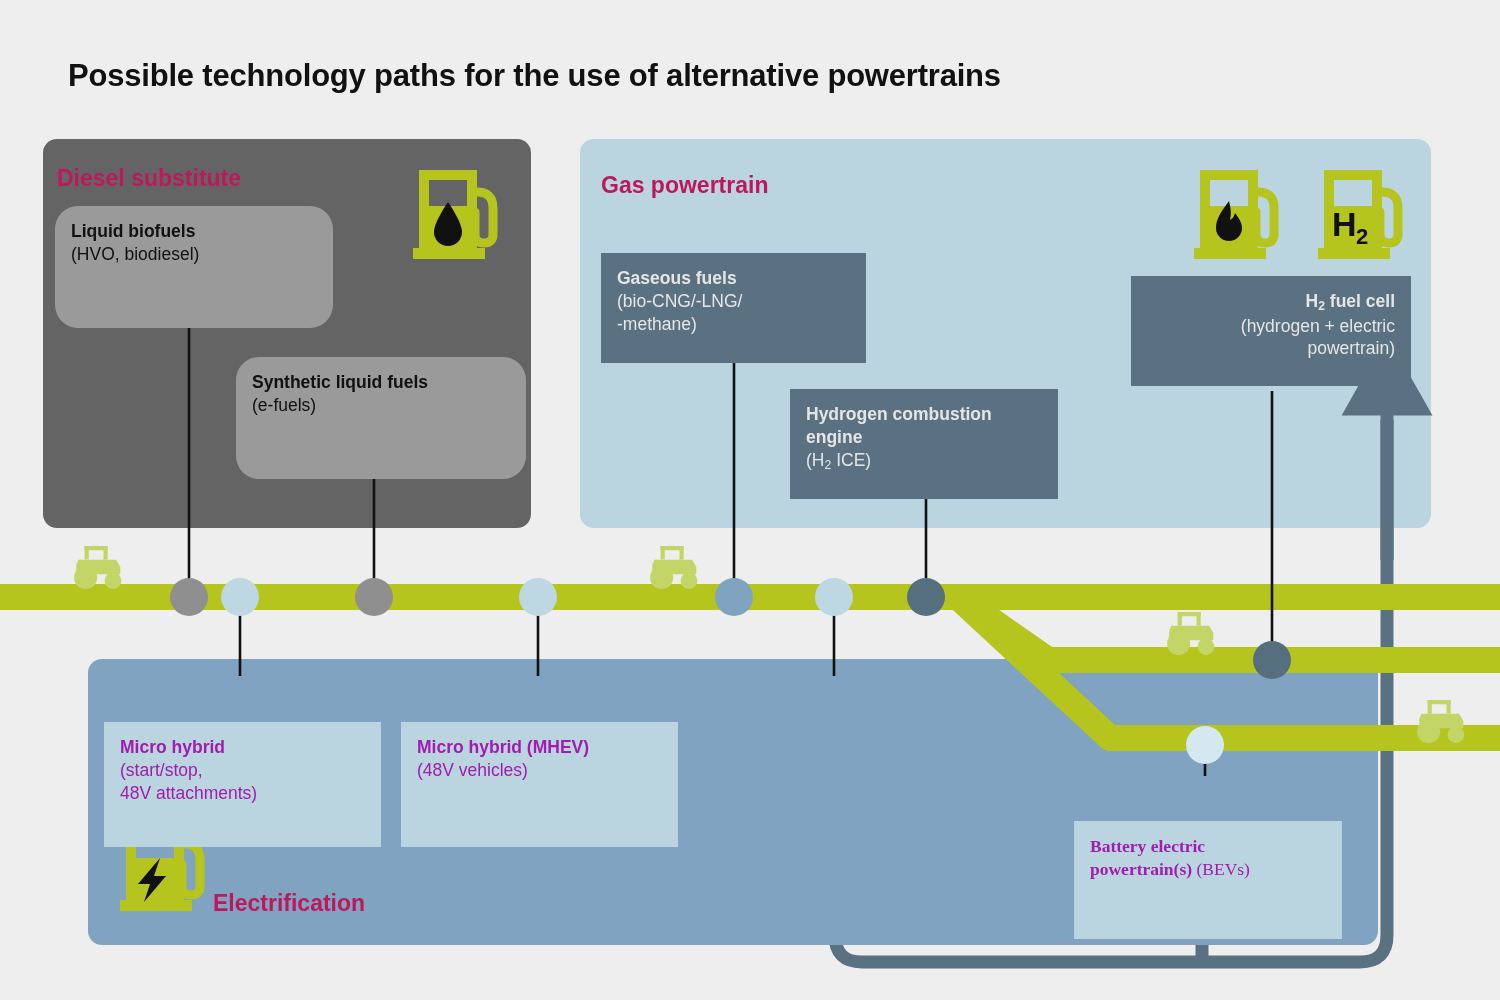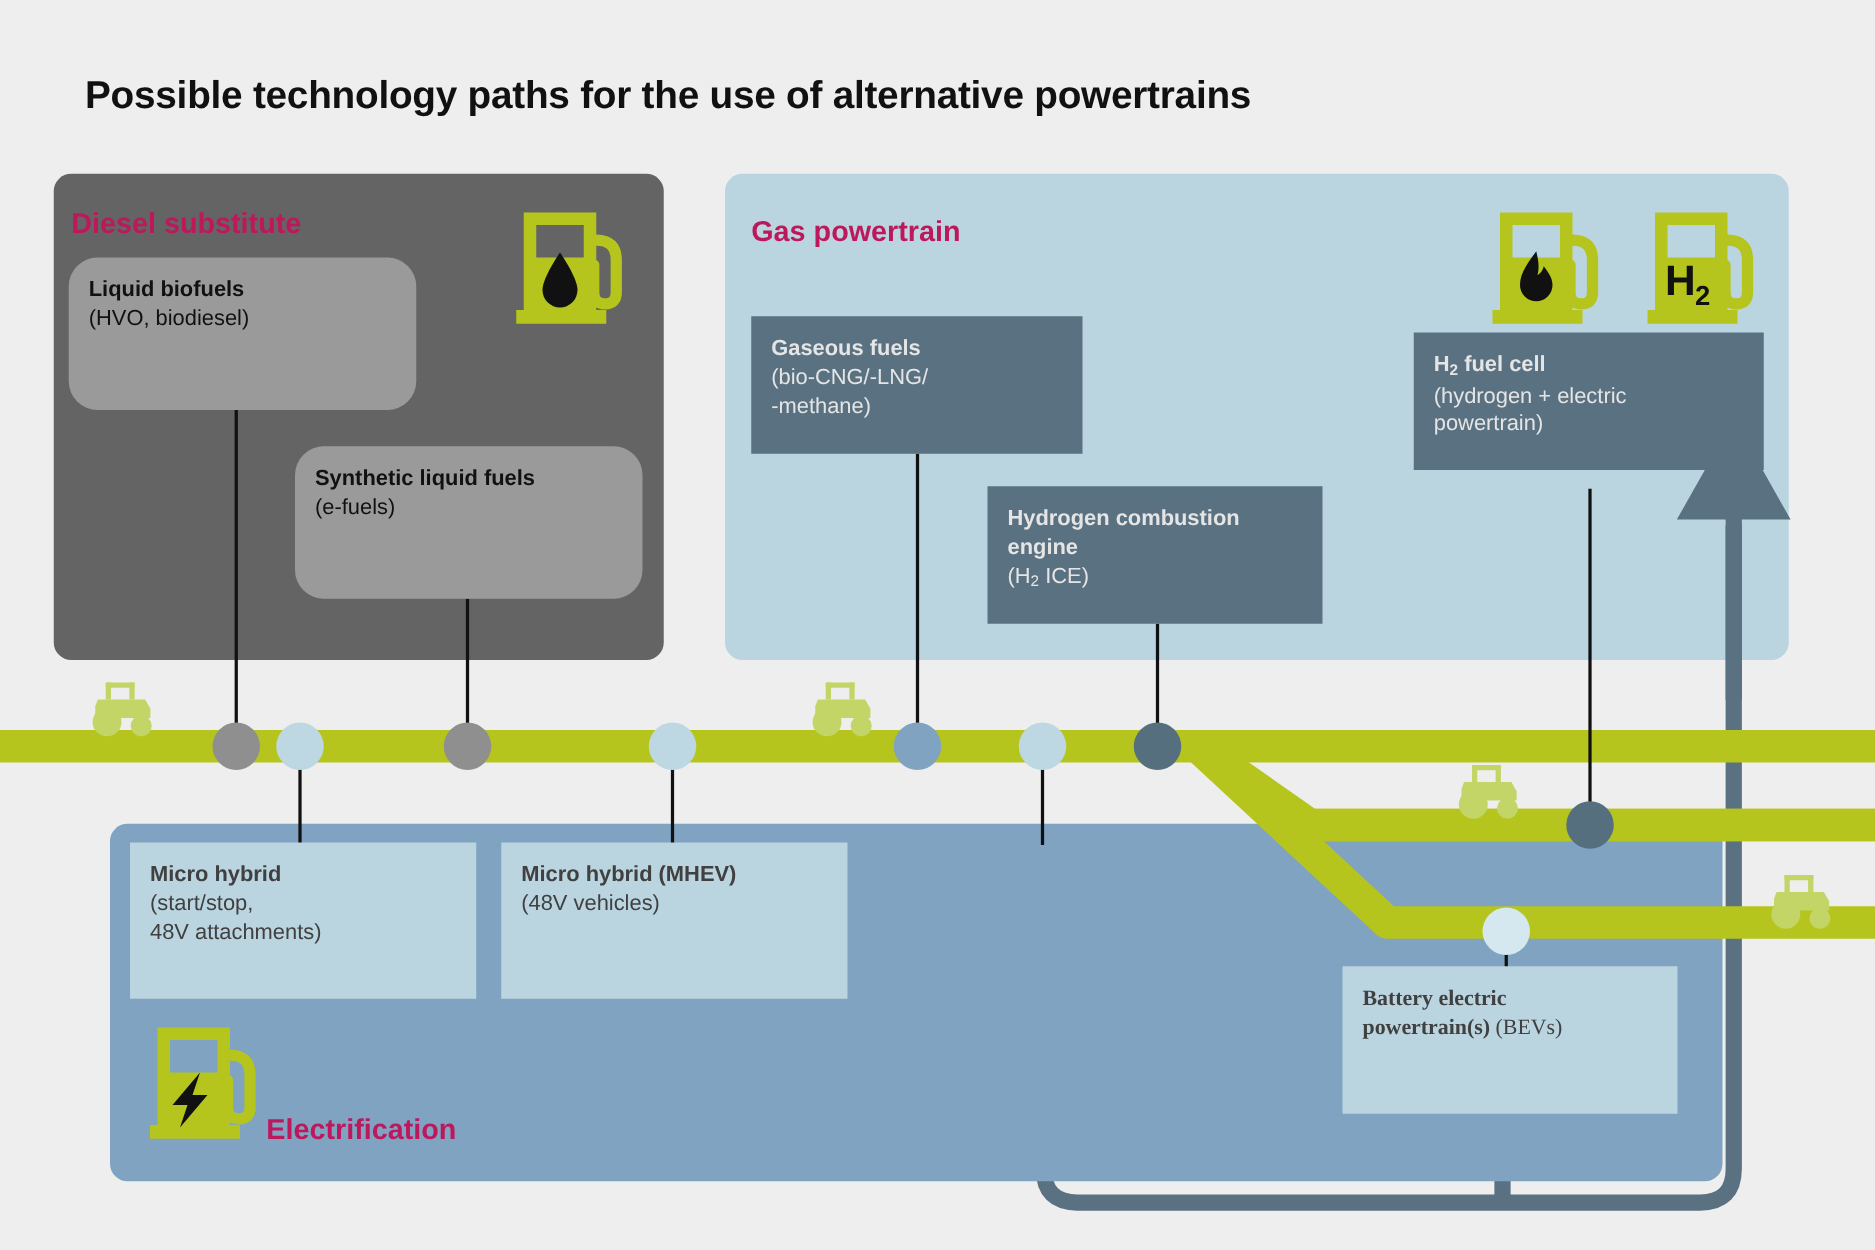--- a/index.html
+++ b/index.html
@@ -33,30 +33,30 @@
   #t-gas{left:601px;top:172px;}
   #t-elec{left:213px;top:890px;font-size:23px;}
 
   
   .box{position:absolute;padding:0;}
   .box .hd{font-weight:bold;}
   .box .sub{font-weight:normal;}
 
   .box-gray{background:#9a9a9a;color:#111;border-radius:23px;}
   .box-slate{background:#5a7182;color:#e5e5e5;}
-  .box-lblue{background:#bad4e0;color:#404040;}
+  .box-lblue{background:#bad4e0;color:#a21caf;margin-top:48px;}
 
   .box-inner{position:absolute;left:0;top:0;right:0;padding:14px 16px 0 16px;
              font-size:17.5px;line-height:1.30;}
 
   #b-liquid  {left:55px; top:206px; width:278px;height:122px;}
-  #b-synth   {left:236px;top:357px; width:278px;height:122px;}
+  #b-synth   {left:236px;top:357px; width:278px;height:122px;padding-left:12px;}
   #b-gaseous {left:601px;top:253px; width:265px;height:110px;}
   #b-h2ice   {left:790px;top:389px; width:268px;height:110px;}
-  #b-h2fc    {left:1131px;top:266px;width:280px;height:110px;}
+  #b-h2fc    {left:1131px;top:276px;width:280px;height:110px;text-align:right;}
 
   #b-micro   {left:104px;top:674px; width:277px;height:125px;}
   #b-mild    {left:401px;top:674px; width:277px;height:125px;}
   #b-plugin  {left:698px;top:674px; width:277px;height:125px;}
   #b-bev     {left:1074px;top:773px;width:268px;height:118px;font-family:Liberation Serif, serif;}
 
   sub{font-size:0.70em;vertical-align:-0.22em;}
 
   
   svg.layer{position:absolute;left:0;top:0;width:1500px;height:1000px;overflow:visible;}

